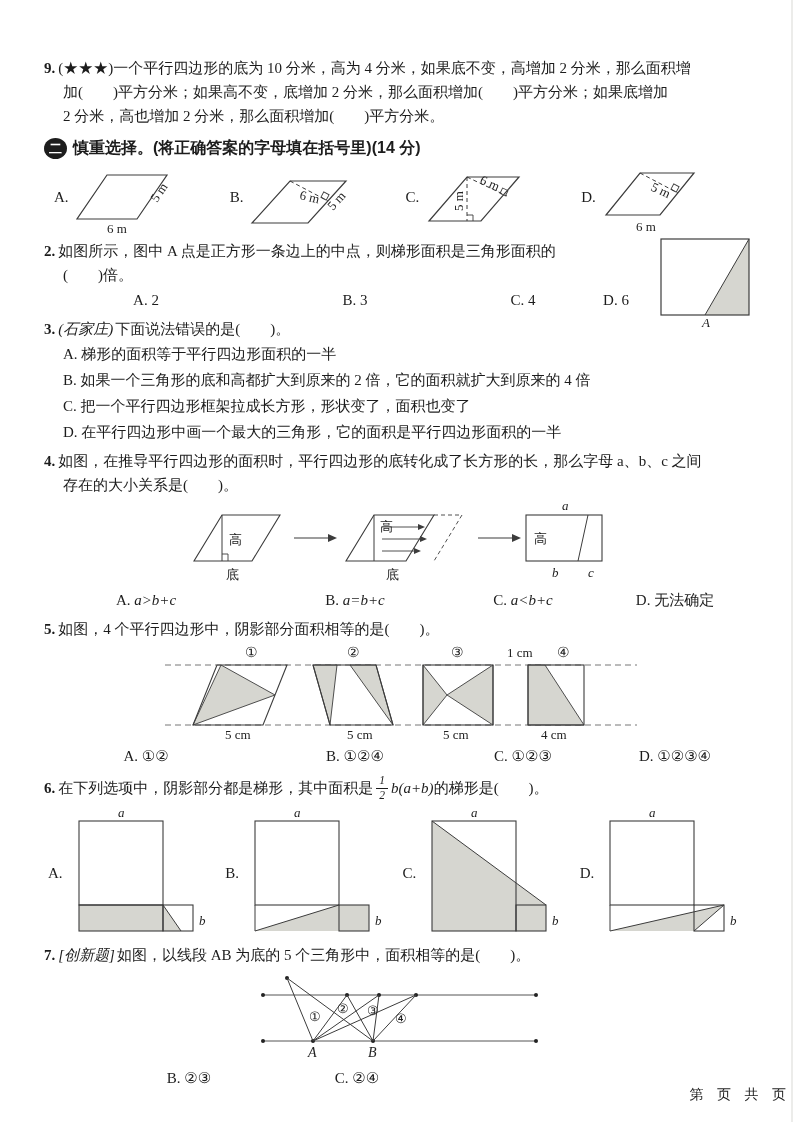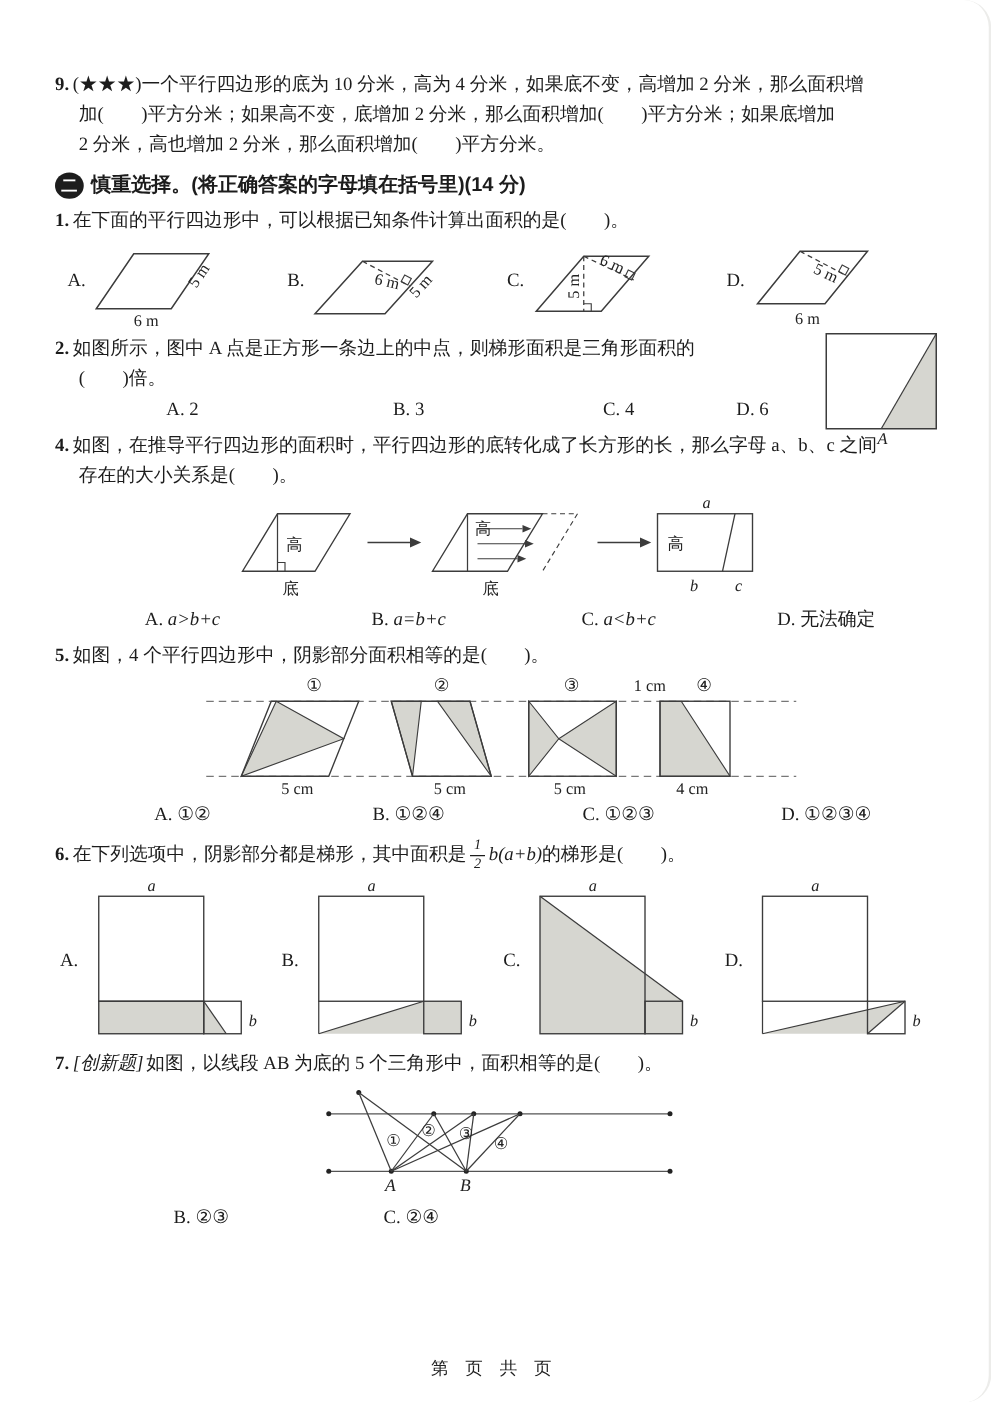--- a/index.html
+++ b/index.html
@@ -1,49 +1,49 @@
 <!DOCTYPE html>
 <html><head>
 <meta charset="utf-8">
 <style>
   html,body{margin:0;padding:0;background:#ffffff;}
   .page{position:relative;width:793px;height:1122px;box-sizing:border-box;
         background:#fff;color:#1c1c1c;
         font-family:"Liberation Serif","DejaVu Serif",serif;
         font-size:15px;padding:52px 34px 0 44px;overflow:hidden;
-        border-right:2px solid #ececea;border-radius:22px;}
+        border-right:2px solid #ececea;}
   .qline{line-height:24px;white-space:nowrap;}
   .cont{padding-left:19px;}
   .qnum{font-weight:700;padding-right:3px;}
   .qtag{font-style:italic;padding-right:2px;}
   .section-header{display:flex;align-items:center;margin:10px 0 6px 0;}
   .badge{display:inline-flex;width:23px;height:21px;border-radius:50%;
          background:#1d1d1d;color:#fff;align-items:center;justify-content:center;
          font-family:"Liberation Sans","DejaVu Sans",sans-serif;font-size:13px;font-weight:700;
          margin-right:6px;flex:0 0 auto;}
   .section-title{font-family:"Liberation Sans","DejaVu Sans",sans-serif;
                  font-weight:700;font-size:16px;white-space:nowrap;text-align:center;}
   .optrow{display:flex;padding-left:19px;line-height:26px;white-space:nowrap;text-align:center;}
-  .o1{width:166px;}.o2{width:196px;}.o3{width:140px;}.o4{flex:1;}
+  .o1{width:166px;}.o2{width:196px;margin-left:28px;}.o3{width:140px;}.o4{flex:1;}
   .math{font-style:italic;}
   .q3opt{line-height:26px;padding-left:19px;white-space:nowrap;}
   .figrow{display:flex;margin:4px 0 2px 10px;}
   .figcell{width:178px;display:flex;align-items:flex-start;}
   .figlabel{line-height:20px;padding-top:22px;padding-right:2px;}
   .q6row{display:flex;margin:4px 0 0 4px;}
   .q6cell{width:178px;display:flex;align-items:center;}
   .q6label{padding-right:2px;}
   .q2wrap{position:relative;padding-right:118px;margin-top:2px;}
   .q2fig{position:absolute;right:-6px;top:-4px;}
   .centerfig{display:block;margin:4px auto 2px auto;}
   .fracline{display:flex;align-items:center;line-height:30px;white-space:nowrap;margin-top:2px;}
   .frac{display:inline-flex;flex-direction:column;align-items:center;
         font-size:11.5px;line-height:1.15;margin:0 3px;font-style:italic;}
   .frac .fnum{border-bottom:1px solid #1c1c1c;padding:0 3px;}
-  .footer{position:absolute;left:0;right:0;bottom:18px;text-align:center;
+  .footer{position:absolute;left:0;right:0;bottom:18px;text-align:right;
           font-size:14px;letter-spacing:5px;color:#222;}
   svg{overflow:visible;}
   svg text{font-family:"Liberation Serif","DejaVu Serif",serif;fill:#222;}
   .blk{margin-top:4px;}
 </style>
 </head>
 <body>
 
 <div class="page">
 
@@ -52,21 +52,20 @@
     <div class="qline cont">加(　　)平方分米；如果高不变，底增加 2 分米，那么面积增加(　　)平方分米；如果底增加</div>
     <div class="qline cont">2 分米，高也增加 2 分米，那么面积增加(　　)平方分米。</div>
   </div>
 
   <div class="section-header">
     <span class="badge">二</span>
     <span class="section-title">慎重选择。(将正确答案的字母填在括号里)(14 分)</span>
   </div>
 
   <div>
-    <div class="qline"><span class="qnum">1.</span><span>在下面的平行四边形中，可以根据已知条件计算出面积的是(　　)。</span></div>
     <div class="figrow">
       <div class="figcell">
         <span class="figlabel">A.</span>
         <svg width="128" height="70">
           <polygon points="6,54 66,54 96,10 36,10" fill="none" stroke="#3c3c3c" stroke-width="1.2"></polygon>
           <text x="36" y="68" font-size="13">6 m</text>
           <text x="86" y="38" font-size="13" transform="rotate(-56 86,38)">5 m</text>
         </svg>
       </div>
       <div class="figcell">
@@ -114,20 +113,27 @@
       <span class="o4">D. 6</span>
     </div>
     <svg class="q2fig" width="112" height="94">
       <polygon points="98,4 98,80 54,80" fill="#d6d6d0" stroke="none"></polygon>
       <rect x="10" y="4" width="88" height="76" fill="none" stroke="#3c3c3c" stroke-width="1.2"></rect>
       <line x1="98" y1="4" x2="54" y2="80" stroke="#3c3c3c" stroke-width="1"></line>
       <text x="51" y="92" font-size="13" font-style="italic">A</text>
     </svg>
   </div>
 
+  <div class="blk">
+    <div class="qline"><span class="qnum">3.</span><span class="qtag">(石家庄)</span><span>下面说法错误的是(　　)。</span></div>
+    <div class="q3opt">A. 梯形的面积等于平行四边形面积的一半</div>
+    <div class="q3opt">B. 如果一个三角形的底和高都扩大到原来的 2 倍，它的面积就扩大到原来的 4 倍</div>
+    <div class="q3opt">C. 把一个平行四边形框架拉成长方形，形状变了，面积也变了</div>
+    <div class="q3opt">D. 在平行四边形中画一个最大的三角形，它的面积是平行四边形面积的一半</div>
+  </div>
 
   <div class="blk">
     <div class="qline"><span class="qnum">4.</span><span>如图，在推导平行四边形的面积时，平行四边形的底转化成了长方形的长，那么字母 a、b、c 之间</span></div>
     <div class="qline cont">存在的大小关系是(　　)。</div>
     <svg class="centerfig" width="430" height="84">
 
       <polygon points="8,60 66,60 94,14 36,14" fill="none" stroke="#3c3c3c" stroke-width="1.1"></polygon>
       <line x1="36" y1="14" x2="36" y2="60" stroke="#3c3c3c" stroke-width="1"></line>
       <polyline points="36,53 42,53 42,60" fill="none" stroke="#3c3c3c" stroke-width="0.9"></polyline>
       <text x="43" y="43" font-size="13">高</text>

